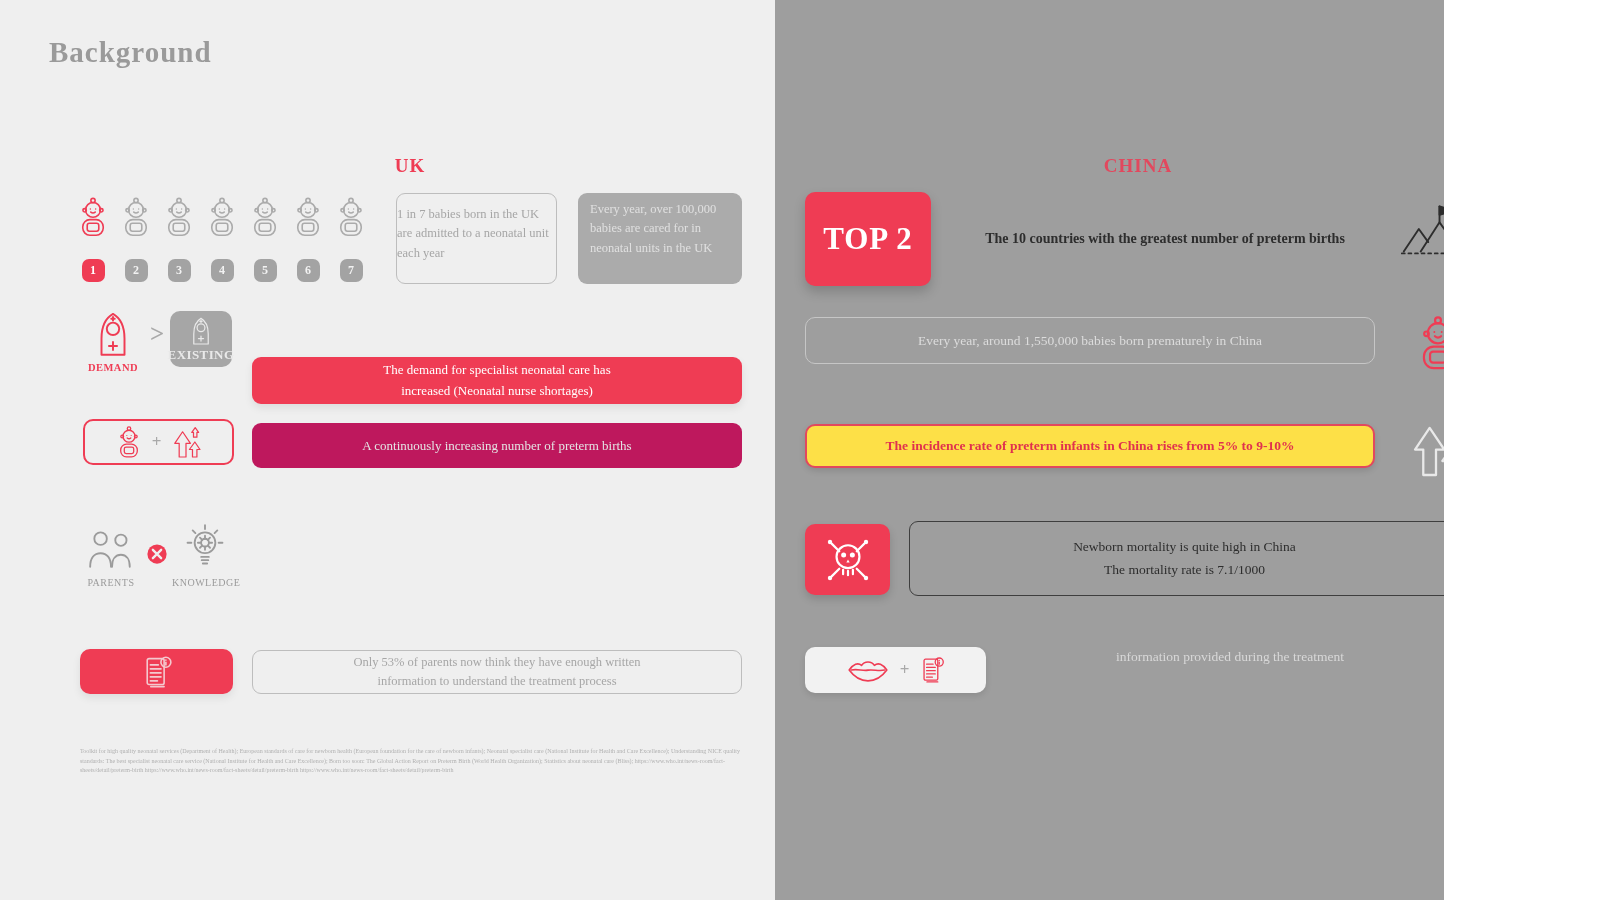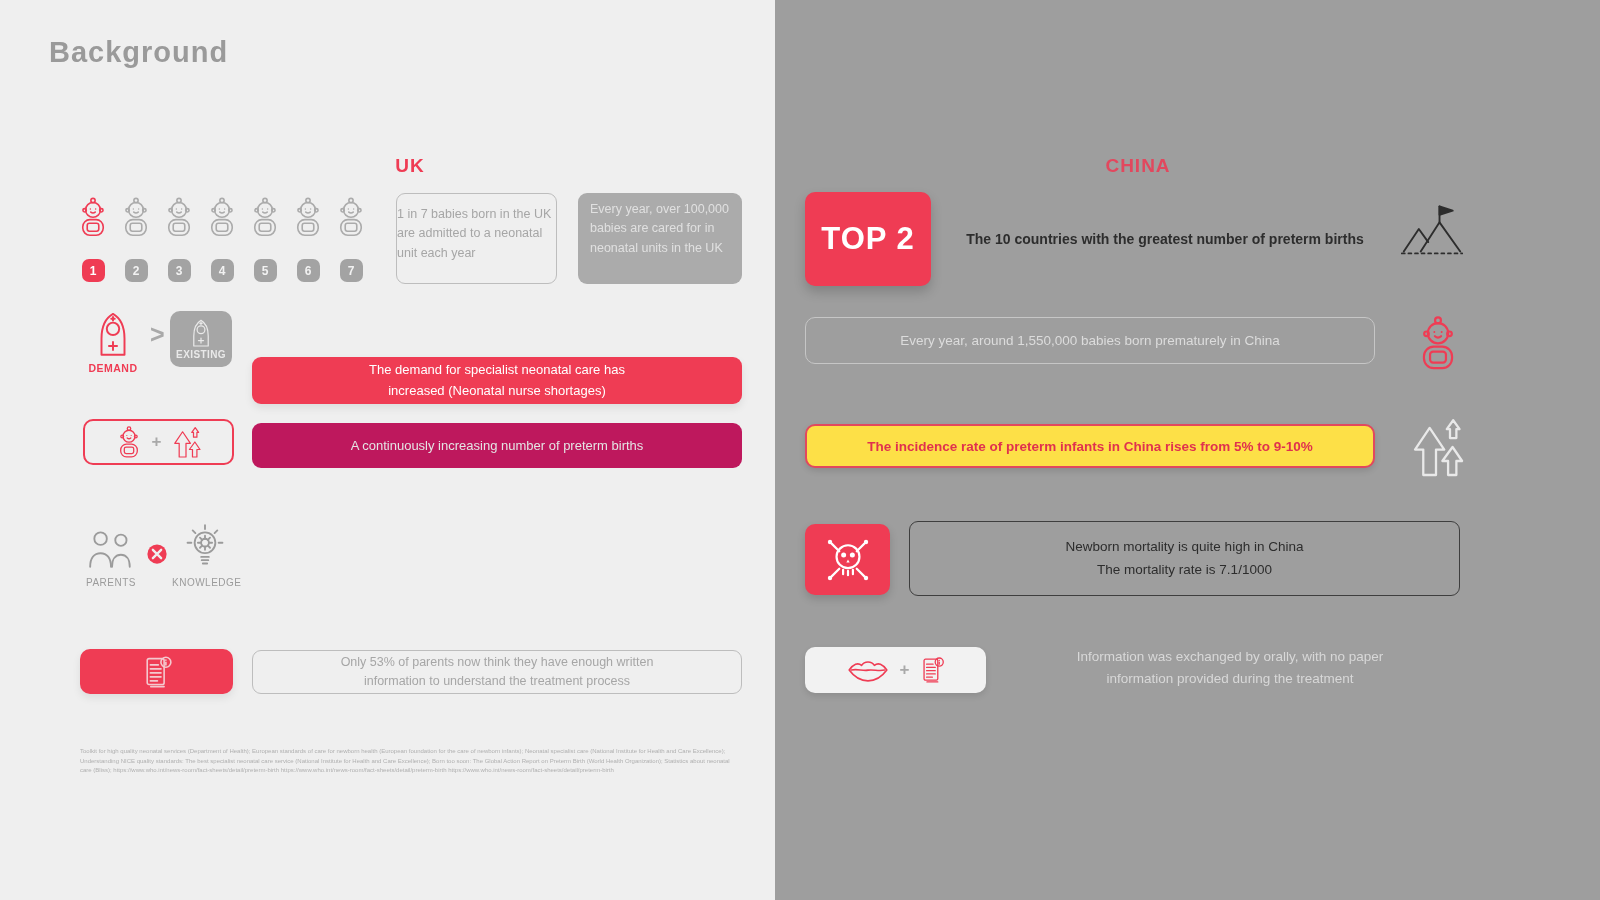--- a/index.html
+++ b/index.html
@@ -7,21 +7,21 @@
     --left-bg:#EFEFEF;
     --right-bg:#9E9E9E;
     --gray-fill:#A5A5A5;
     --gray-border:#BDBDBD;
     --gray-text:#A6A6A6;
     --light-text:#E3E3E3;
     --dark:#2E2E2E;
   }
   *{margin:0;padding:0;box-sizing:border-box;}
   body{font-family:"Liberation Sans", sans-serif;}
-  #stage{position:relative;width:1600px;height:900px;overflow:hidden;background:var(--left-bg);}
+  #stage{position:relative;width:1444px;height:900px;overflow:hidden;background:var(--left-bg);font-family:Liberation Serif, serif;}
   .abs{position:absolute;}
   .panel-left{left:0;top:0;width:775px;height:900px;background:var(--left-bg);}
   .panel-right{left:775px;top:0;width:825px;height:900px;background:var(--right-bg);}
 
   .page-title{left:49px;top:36px;font-size:29px;font-weight:600;color:#9A9A9A;letter-spacing:1px;}
 
   .uk-label{left:360px;top:155px;width:100px;text-align:center;font-size:19px;font-weight:600;color:var(--accent);letter-spacing:1px;}
   .china-label{left:1078px;top:155px;width:120px;text-align:center;font-size:19px;font-weight:600;color:#E2485E;letter-spacing:1px;}
 
   .baby-row{left:76px;top:194px;width:292px;display:flex;justify-content:space-between;}
@@ -36,21 +36,21 @@
   .outline-box{border:1.5px solid var(--gray-border);border-radius:9px;color:var(--gray-text);}
   .uk-box1{left:396px;top:193px;width:161px;height:91px;padding:11px 0;font-size:12.5px;line-height:1.55;}
   .uk-box2{left:578px;top:193px;width:164px;height:91px;border-radius:9px;background:#ABABAB;color:#E0E0E0;padding:7px 12px;font-size:12.5px;line-height:1.55;}
 
   .demand-block{left:82px;top:311px;width:62px;text-align:center;color:var(--accent);}
   .demand-block svg{width:42px;height:46px;}
   .demand-label{font-size:10.5px;font-weight:600;letter-spacing:.5px;margin-top:1px;}
   .gt-symbol{left:150px;top:320px;font-size:25px;font-weight:600;color:#A9A9A9;}
   .existing-box{left:170px;top:311px;width:62px;height:56px;background:#A6A6A6;border-radius:10px;color:#E9E9E9;display:flex;flex-direction:column;align-items:center;justify-content:center;}
   .existing-box svg{width:26px;height:30px;}
-  .existing-label{font-size:10px;font-weight:600;letter-spacing:.4px;margin-top:1px;}
+  .existing-label{font-size:13px;font-weight:600;letter-spacing:.4px;margin-top:1px;}
 
   .red-banner{left:252px;top:317px;width:490px;height:47px;background:var(--accent);border-radius:9px;color:#fff;font-size:13px;line-height:1.55;display:flex;flex-direction:column;align-items:center;justify-content:center;box-shadow:0 4px 8px rgba(0,0,0,.08);margin-top:40px;}
 
   .increase-box{left:83px;top:419px;width:151px;height:46px;border:2px solid var(--accent);border-radius:10px;display:flex;align-items:center;justify-content:center;gap:10px;}
   .increase-box .baby-sm{width:26px;height:34px;color:var(--accent);}
   .increase-box .arrows-sm{width:30px;height:34px;color:var(--accent);}
   .plus-gray{font-size:17px;font-weight:600;color:#A9A9A9;}
 
   .gray-banner{left:252px;top:423px;width:490px;height:45px;background:#be185d;border-radius:9px;color:#E4E4E4;font-size:13px;display:flex;align-items:center;justify-content:center;}
 
@@ -326,16 +326,15 @@
   <div class="abs oral-box">
     <svg class="lips">
         <use href="#sym-lips"></use>
       </svg>
     <span class="plus-gray">+</span>
     <svg class="doc">
         <use href="#sym-doc"></use>
       </svg>
   </div>
   <div class="abs china-info">
-    <div>Information was exchanged by orally, with no paper</div>
     <div>information provided during the treatment</div>
   </div>
 </div>
 
 </body></html>

